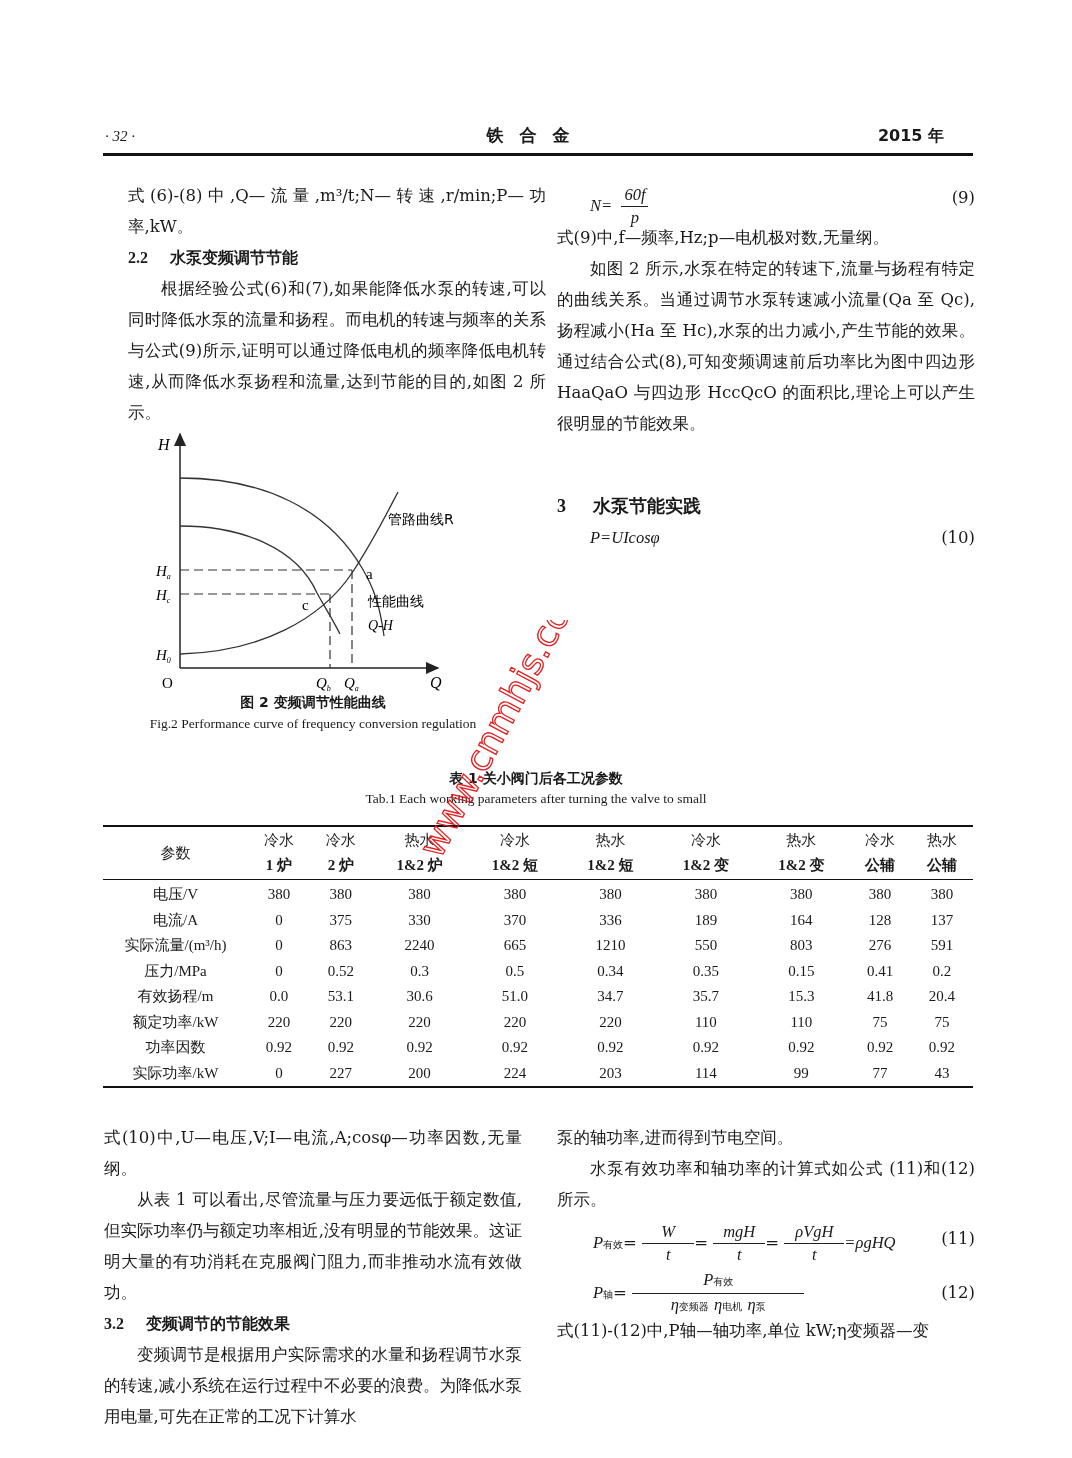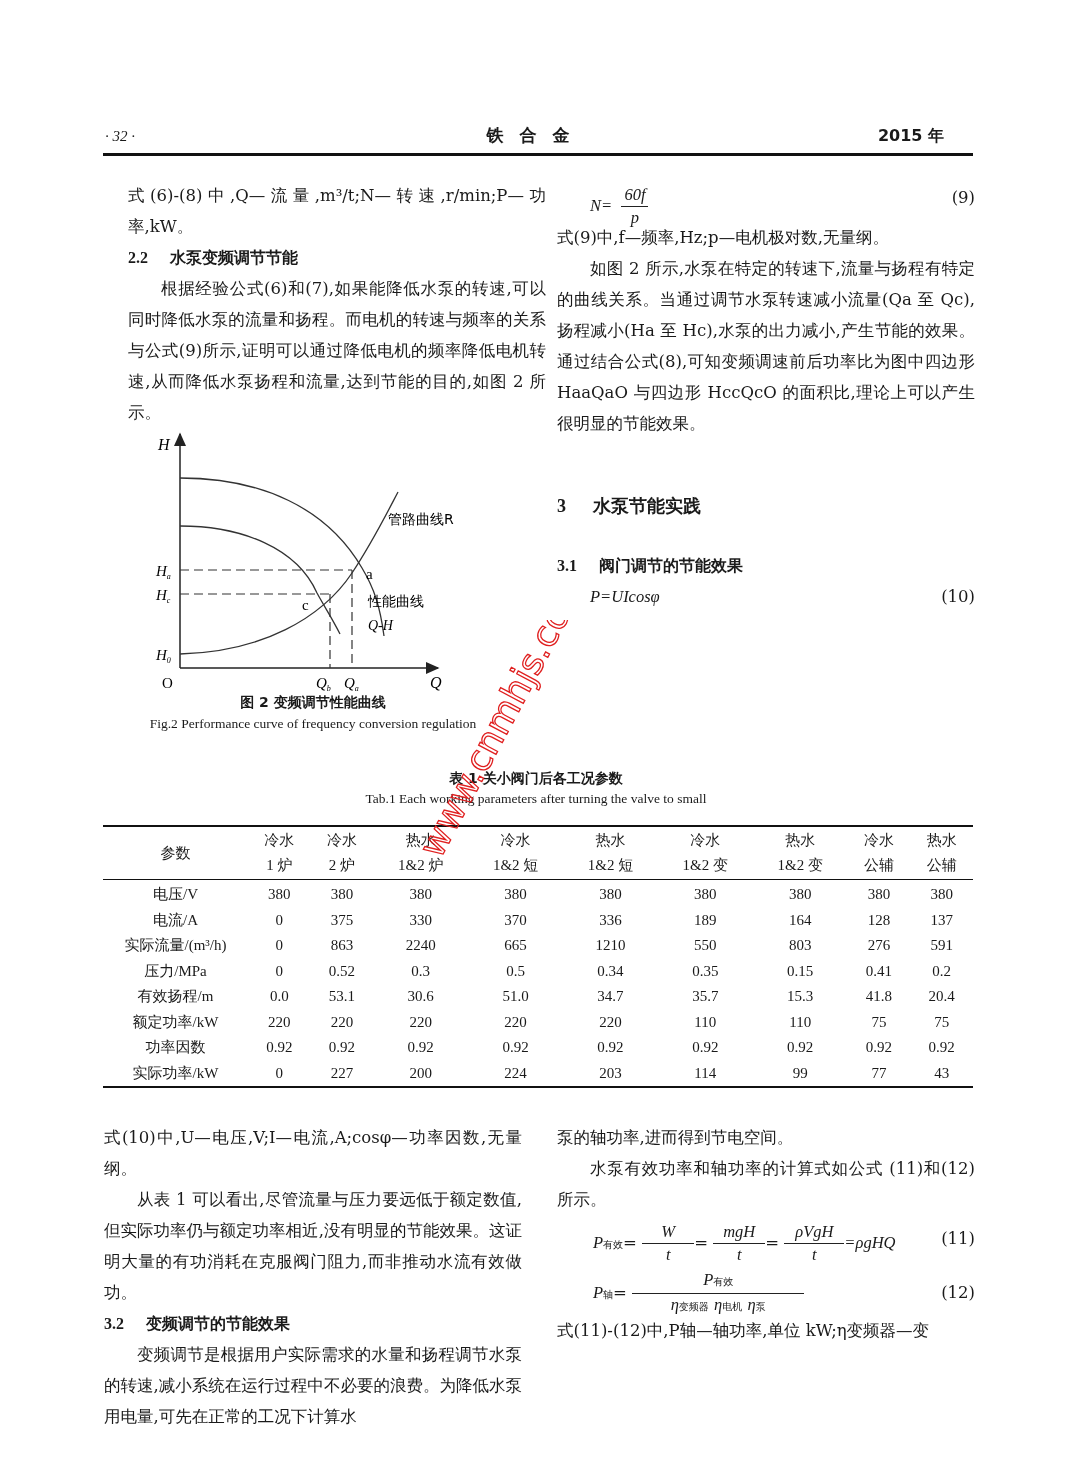--- a/index.html
+++ b/index.html
@@ -32,21 +32,21 @@
   .fig-cap-cn { left: 104px; width: 418px; top: 694px; text-align: center; font-family: "DejaVu Sans", sans-serif; font-weight: bold; font-size: 14px; }
   .fig-cap-en { left: 104px; width: 418px; top: 716px; text-align: center; font-size: 13.5px; font-family: "Liberation Serif", serif; }
 
   .tab-cap-cn { left: 0; width: 1072px; top: 770px; text-align: center; font-family: "DejaVu Sans", sans-serif; font-weight: bold; font-size: 14px; }
   .tab-cap-en { left: 0; width: 1072px; top: 791px; text-align: center; font-size: 13.5px; font-family: "Liberation Serif", serif; }
 
   table.data { position: absolute; left: 103px; top: 825px; width: 870px; border-collapse: collapse;
                font-family: "Liberation Serif", serif; font-size: 15px; }
   table.data th { font-weight: normal; padding: 0; line-height: 25px; text-align: center; }
   table.data thead tr.top th { border-top: 2px solid #111; padding-top: 1px; }
-  table.data thead tr.bottom th { border-bottom: 1.5px solid #111; padding-bottom: 1px; }
+  table.data thead tr.bottom th { border-bottom: 1.5px solid #111; padding-bottom: 1px; font-weight: bold; }
   table.data td { padding: 0; height: 25.5px; text-align: center; line-height: 25.5px; }
   table.data tbody tr:first-child td { padding-top: 2px; }
   table.data tbody tr:last-child td { border-bottom: 2px solid #111; }
   table.data th.param { width: 145px; }
 
   .watermark { left: 400px; top: 620px; width: 200px; height: 250px; pointer-events: none; }
 </style>
 </head>
 <body>
 
@@ -110,23 +110,20 @@
     <span class="eqnum" style="top:4px;">(9)</span>
   </div>
   <p class="para">式(9)中,f—频率,Hz;p—电机极对数,无量纲。</p>
   <p class="para indent">如图 2 所示,水泵在特定的转速下,流量与扬程有特定的曲线关系。当通过调节水泵转速减小流量(Qa 至 Qc),扬程减小(Ha 至 Hc),水泵的出力减小,产生节能的效果。通过结合公式(8),可知变频调速前后功率比为图中四边形 HaaQaO 与四边形 HccQcO 的面积比,理论上可以产生很明显的节能效果。</p>
 </div>
 
 <div class="col col-right" style="top:446px;margin-top:44px;">
   <p class="sec sec-big">
     <span class="num">3</span><span>水泵节能实践</span>
   </p>
-  <p class="sec" style="margin-top:28px;">
-    <span class="num">3.1</span><span>阀门调节的节能效果</span>
-  </p>
   <div class="eq">
     <i style="position:absolute; left:33px;">P=UIcosφ</i>
     <span class="eqnum">(10)</span>
   </div>
 </div>
 
 <div class="abs tab-cap-cn">表 1 关小阀门后各工况参数</div>
 <div class="abs tab-cap-en">Tab.1 Each working parameters after turning the valve to small</div>
 
 <table class="data">

